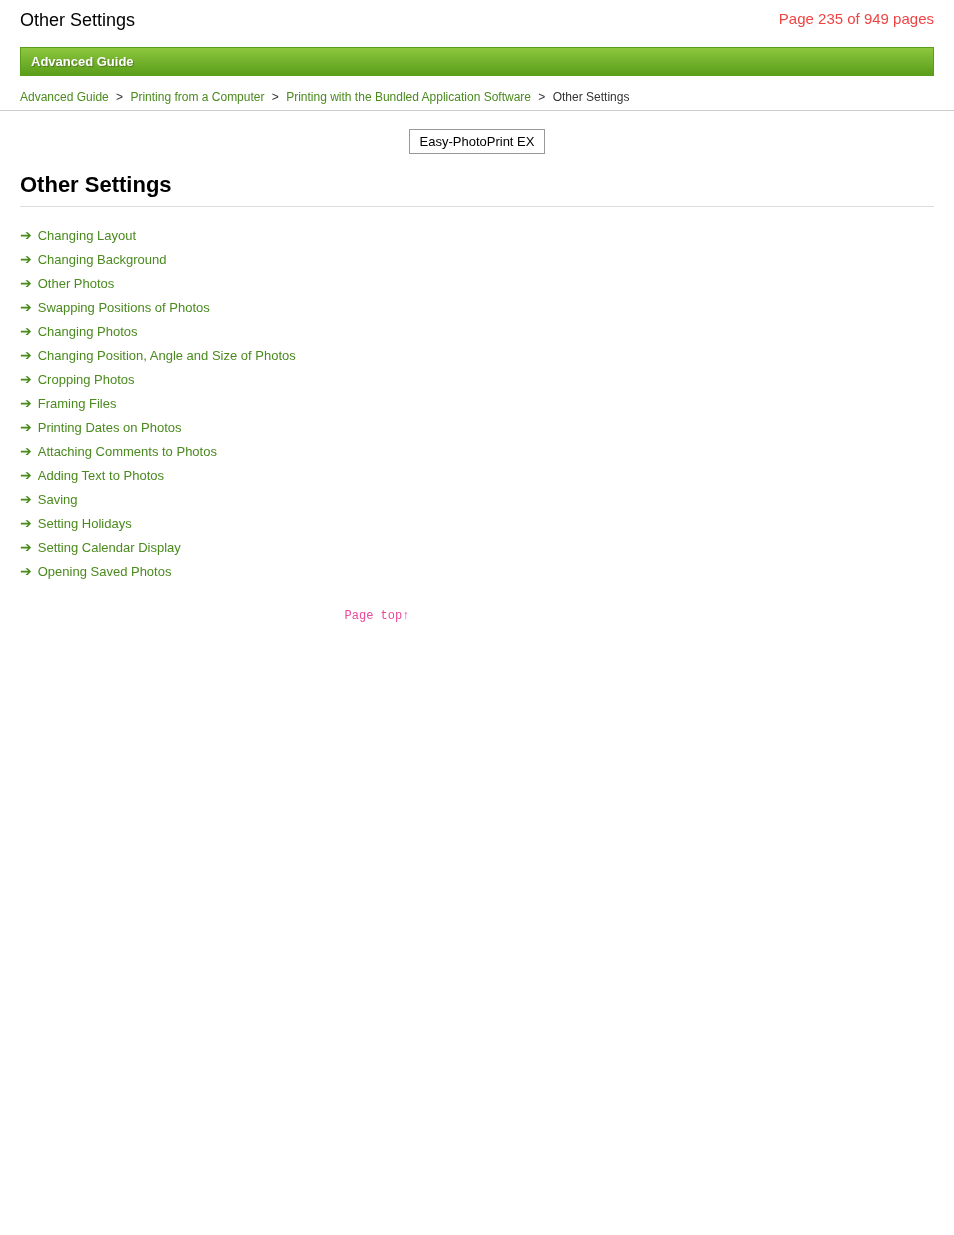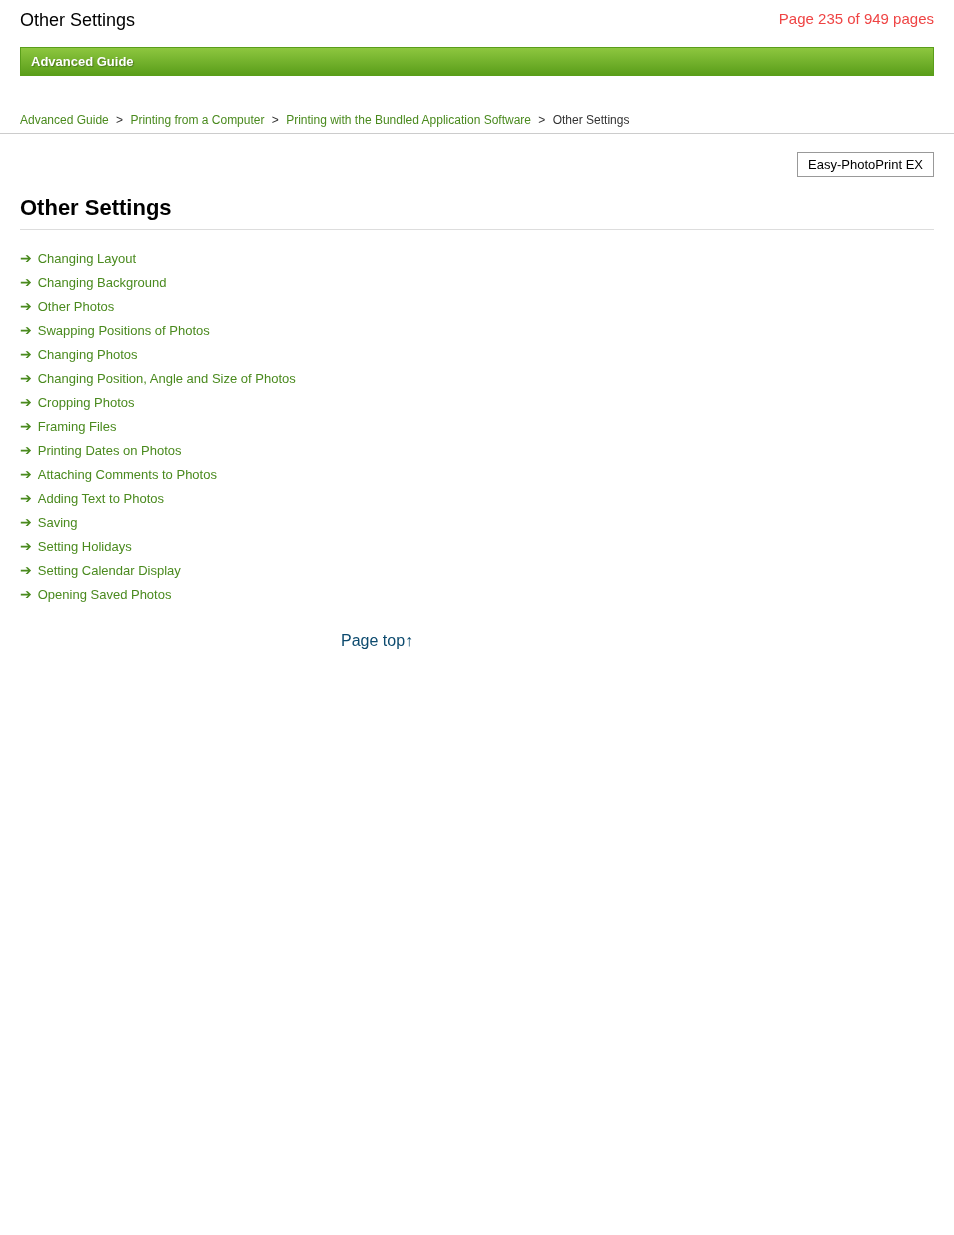--- a/index.html
+++ b/index.html
@@ -51,40 +51,39 @@
       font-size: 13px;
       text-shadow: 1px 1px 1px rgba(0,0,0,0.3);
     }
 
     .breadcrumb {
       padding: 6px 20px;
       font-size: 12px;
       color: #333;
       border-bottom: 1px solid #ccc;
       margin-bottom: 10px;
-      margin-top: 23px;
     }
 
     .breadcrumb a {
       color: #4a8a1e;
       text-decoration: none;
     }
 
     .breadcrumb .separator {
       color: #333;
       margin: 0 4px;
     }
 
     .breadcrumb .current {
       color: #333;
     }
 
     .product-badge {
       display: flex;
-      justify-content: flex-end;
+      justify-content: center;
       padding: 8px 20px;
       margin-bottom: 10px;
     }
 
     .product-badge-box {
       border: 1px solid #999;
       padding: 4px 10px;
       font-size: 13px;
       color: #000;
       background: #fff;
@@ -130,23 +129,24 @@
     }
 
     .page-top-link {
       display: flex;
       justify-content: center;
       margin-top: 30px;
       padding-right: 200px;
     }
 
     .page-top-link a {
-      color: #0c4a6e;
+      color: #ec4899;
       text-decoration: none;
-      font-size: 16px;
+      font-size: 12px;
+      font-family: Liberation Mono, monospace;
     }
   </style>
 </head>
 <body>
 
 
 
 
 <div class="page-header">
   <span class="page-title-header">Other Settings</span>

